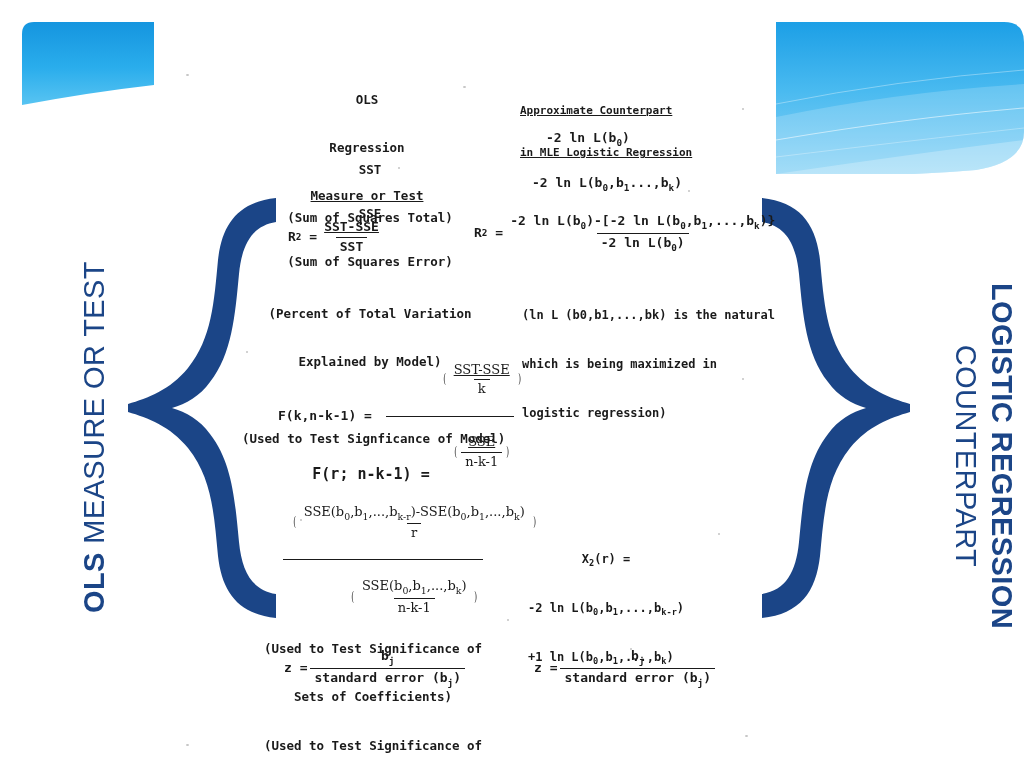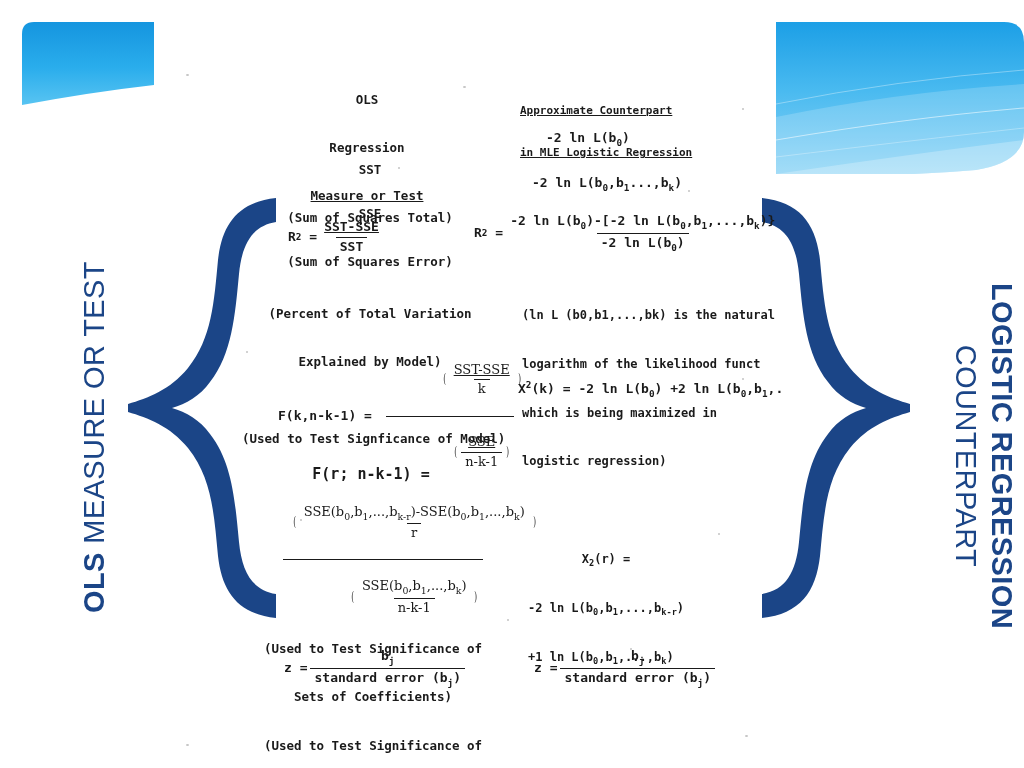--- a/index.html
+++ b/index.html
@@ -291,21 +291,20 @@
     </span>
   </div>
 
   <div id="pct" class="blk ctr">
     <div>(Percent of Total Variation</div>
     <div>Explained by Model)</div>
   </div>
 
   <div id="lnl-note" class="blk">
     <div>(ln L (b0,b1,...,bk) is the natural</div>
-    <div>logarithm of the likelihood funct</div>
     <div>which is being maximized in</div>
     <div>logistic regression)</div>
   </div>
 
   <div id="f-stat" class="blk eq"><span>F(k,n-k-1)</span>&nbsp;<span>=</span>
     <span class="frac">
       <span class="num">
         <span class="paren"><span class="pl">(</span>
           <span class="frac">
             <span class="num u">SST-SSE</span>
@@ -316,21 +315,20 @@
         <span class="paren"><span class="pl">(</span>
           <span class="frac">
             <span class="num u">SSE</span>
             <span class="den">n-k-1</span>
           </span><span class="pr">)</span></span>
       </span>
     </span>
   </div>
   <div id="f-caption" class="blk ctr">(Used to Test Signficance of Model)</div>
 
-  <div id="chisq-k" class="blk"><span>X</span><sup>2</sup><span>(k)</span>&nbsp;<span>=</span>&nbsp;<span>-2 ln L(b</span><sub>0</sub><span>) +2 ln L(b</span><sub>0</sub><span>,b</span><sub>1</sub><span>,.</span></div>
 
   <div id="fr-label" class="blk ctr">F(r; n-k-1) =</div>
 
   <div id="fr-stat" class="blk eq">
     <span class="frac">
       <span class="num">
         <span class="paren"><span class="pl">(</span>
           <span class="frac">
             <span class="num"><span>SSE(b</span><sub>0</sub><span>,b</span><sub>1</sub><span>,...,b</span><sub>k-r</sub><span>)-SSE(b</span><sub>0</sub><span>,b</span><sub>1</sub><span>,...,b</span><sub>k</sub><span>)</span></span>
             <span class="den">r</span>

